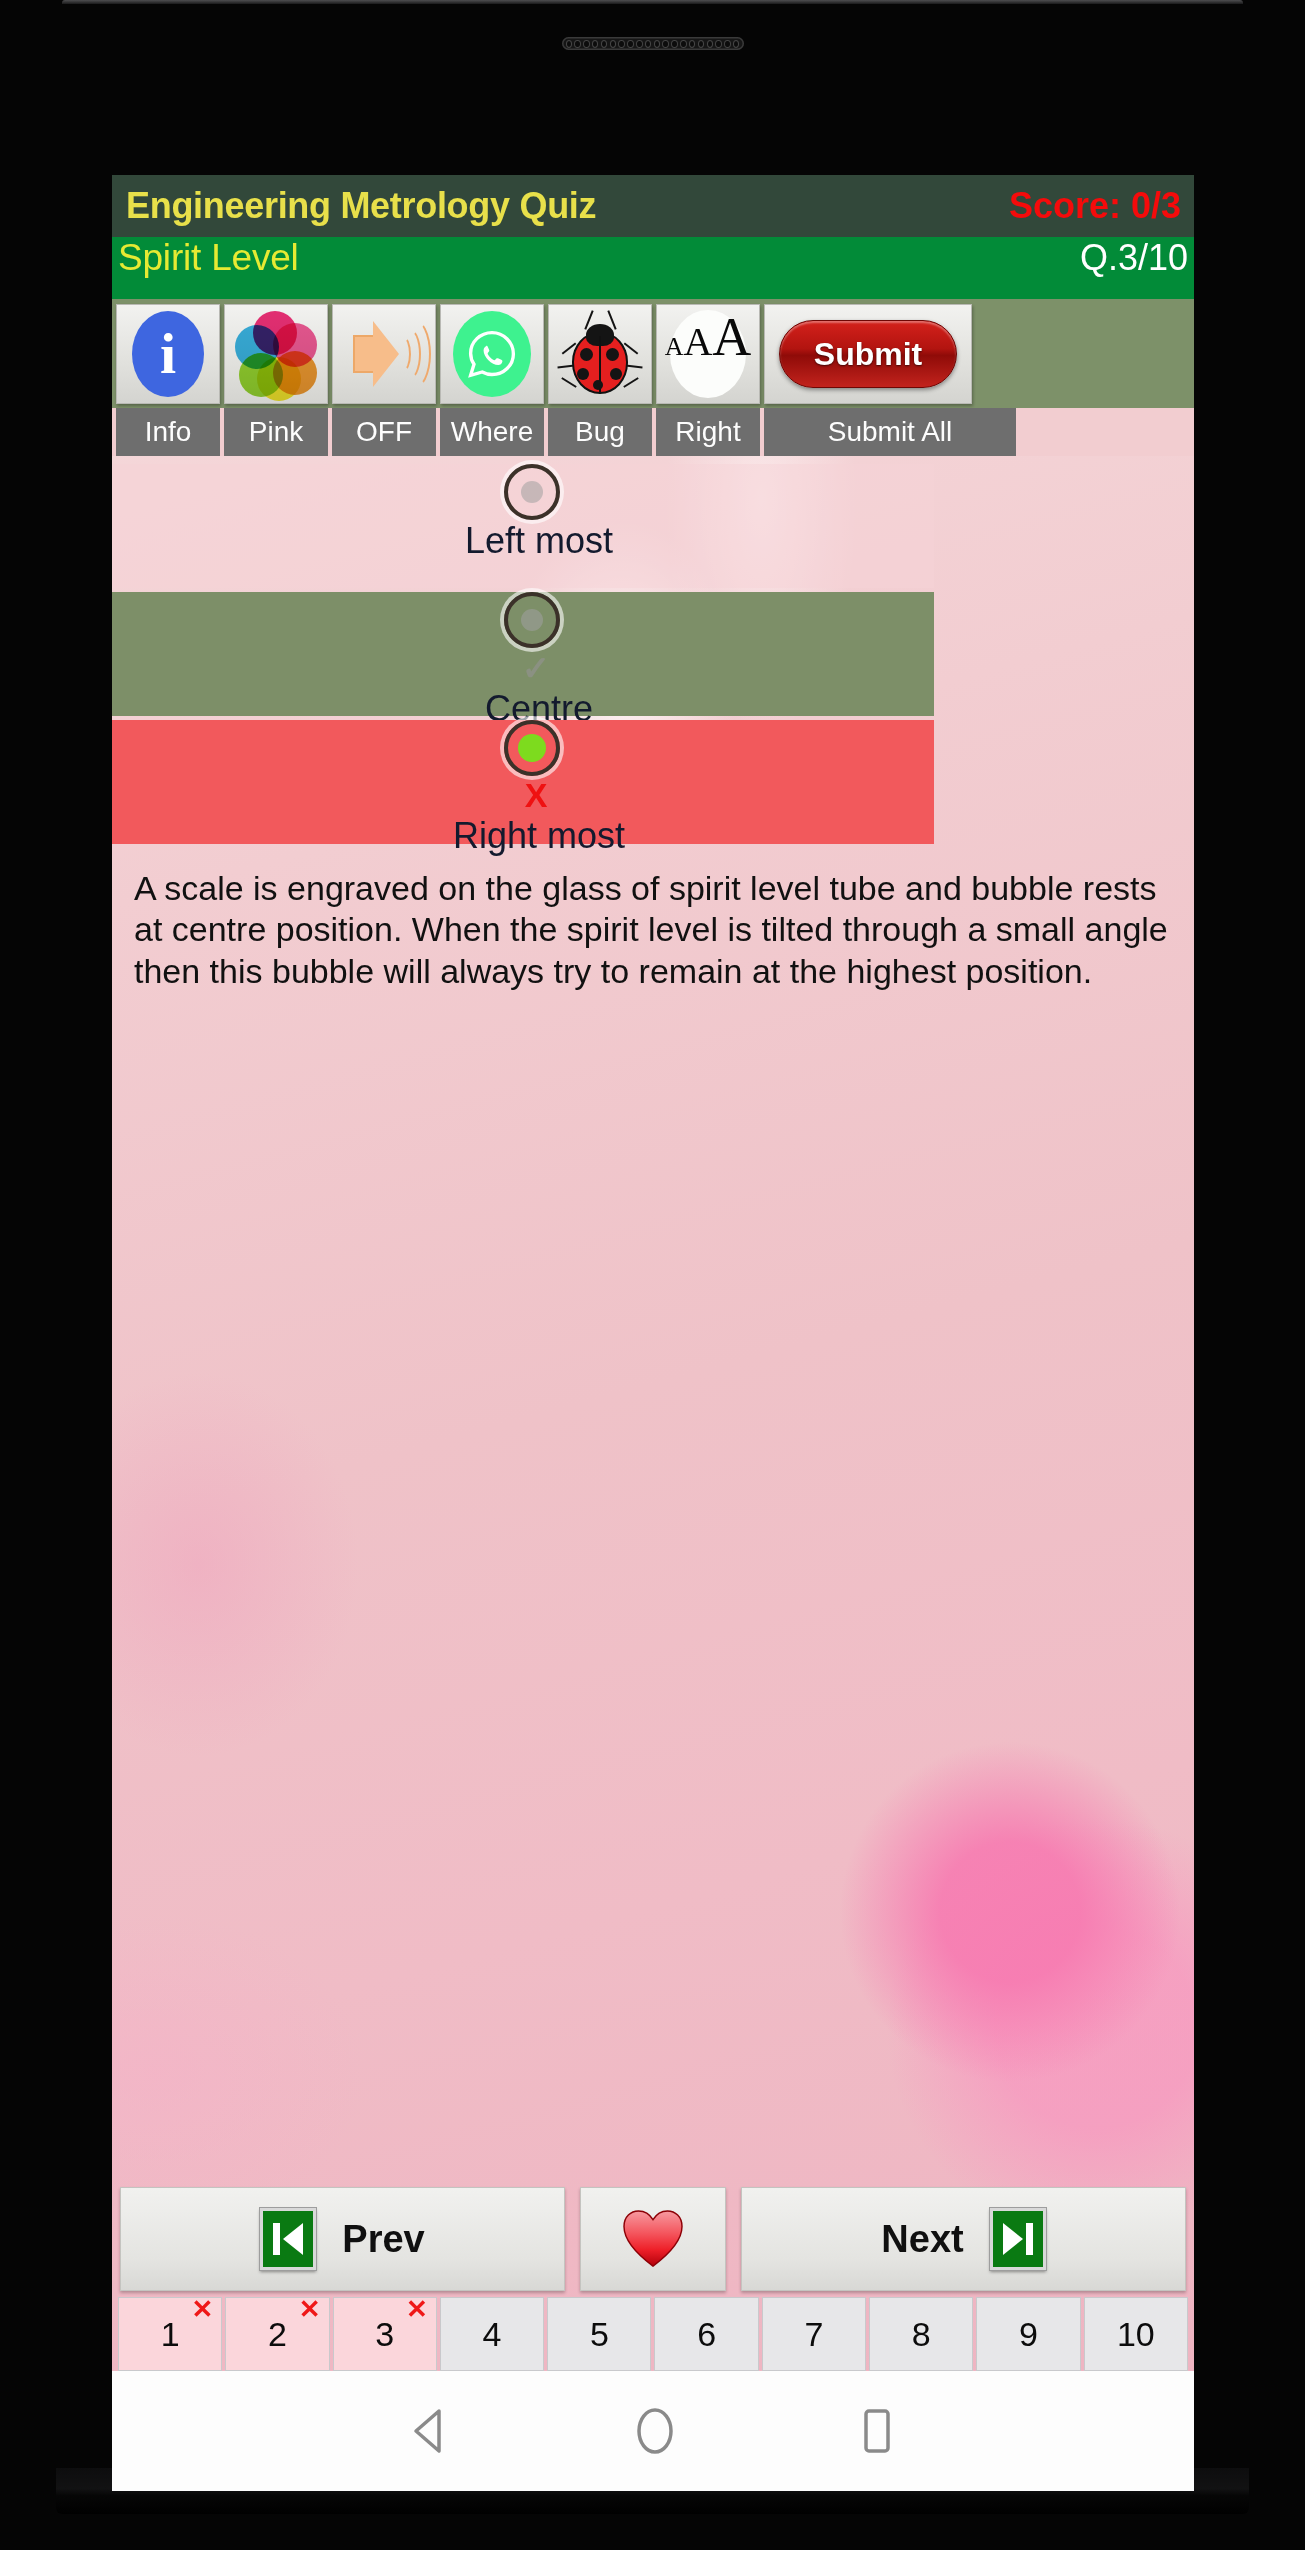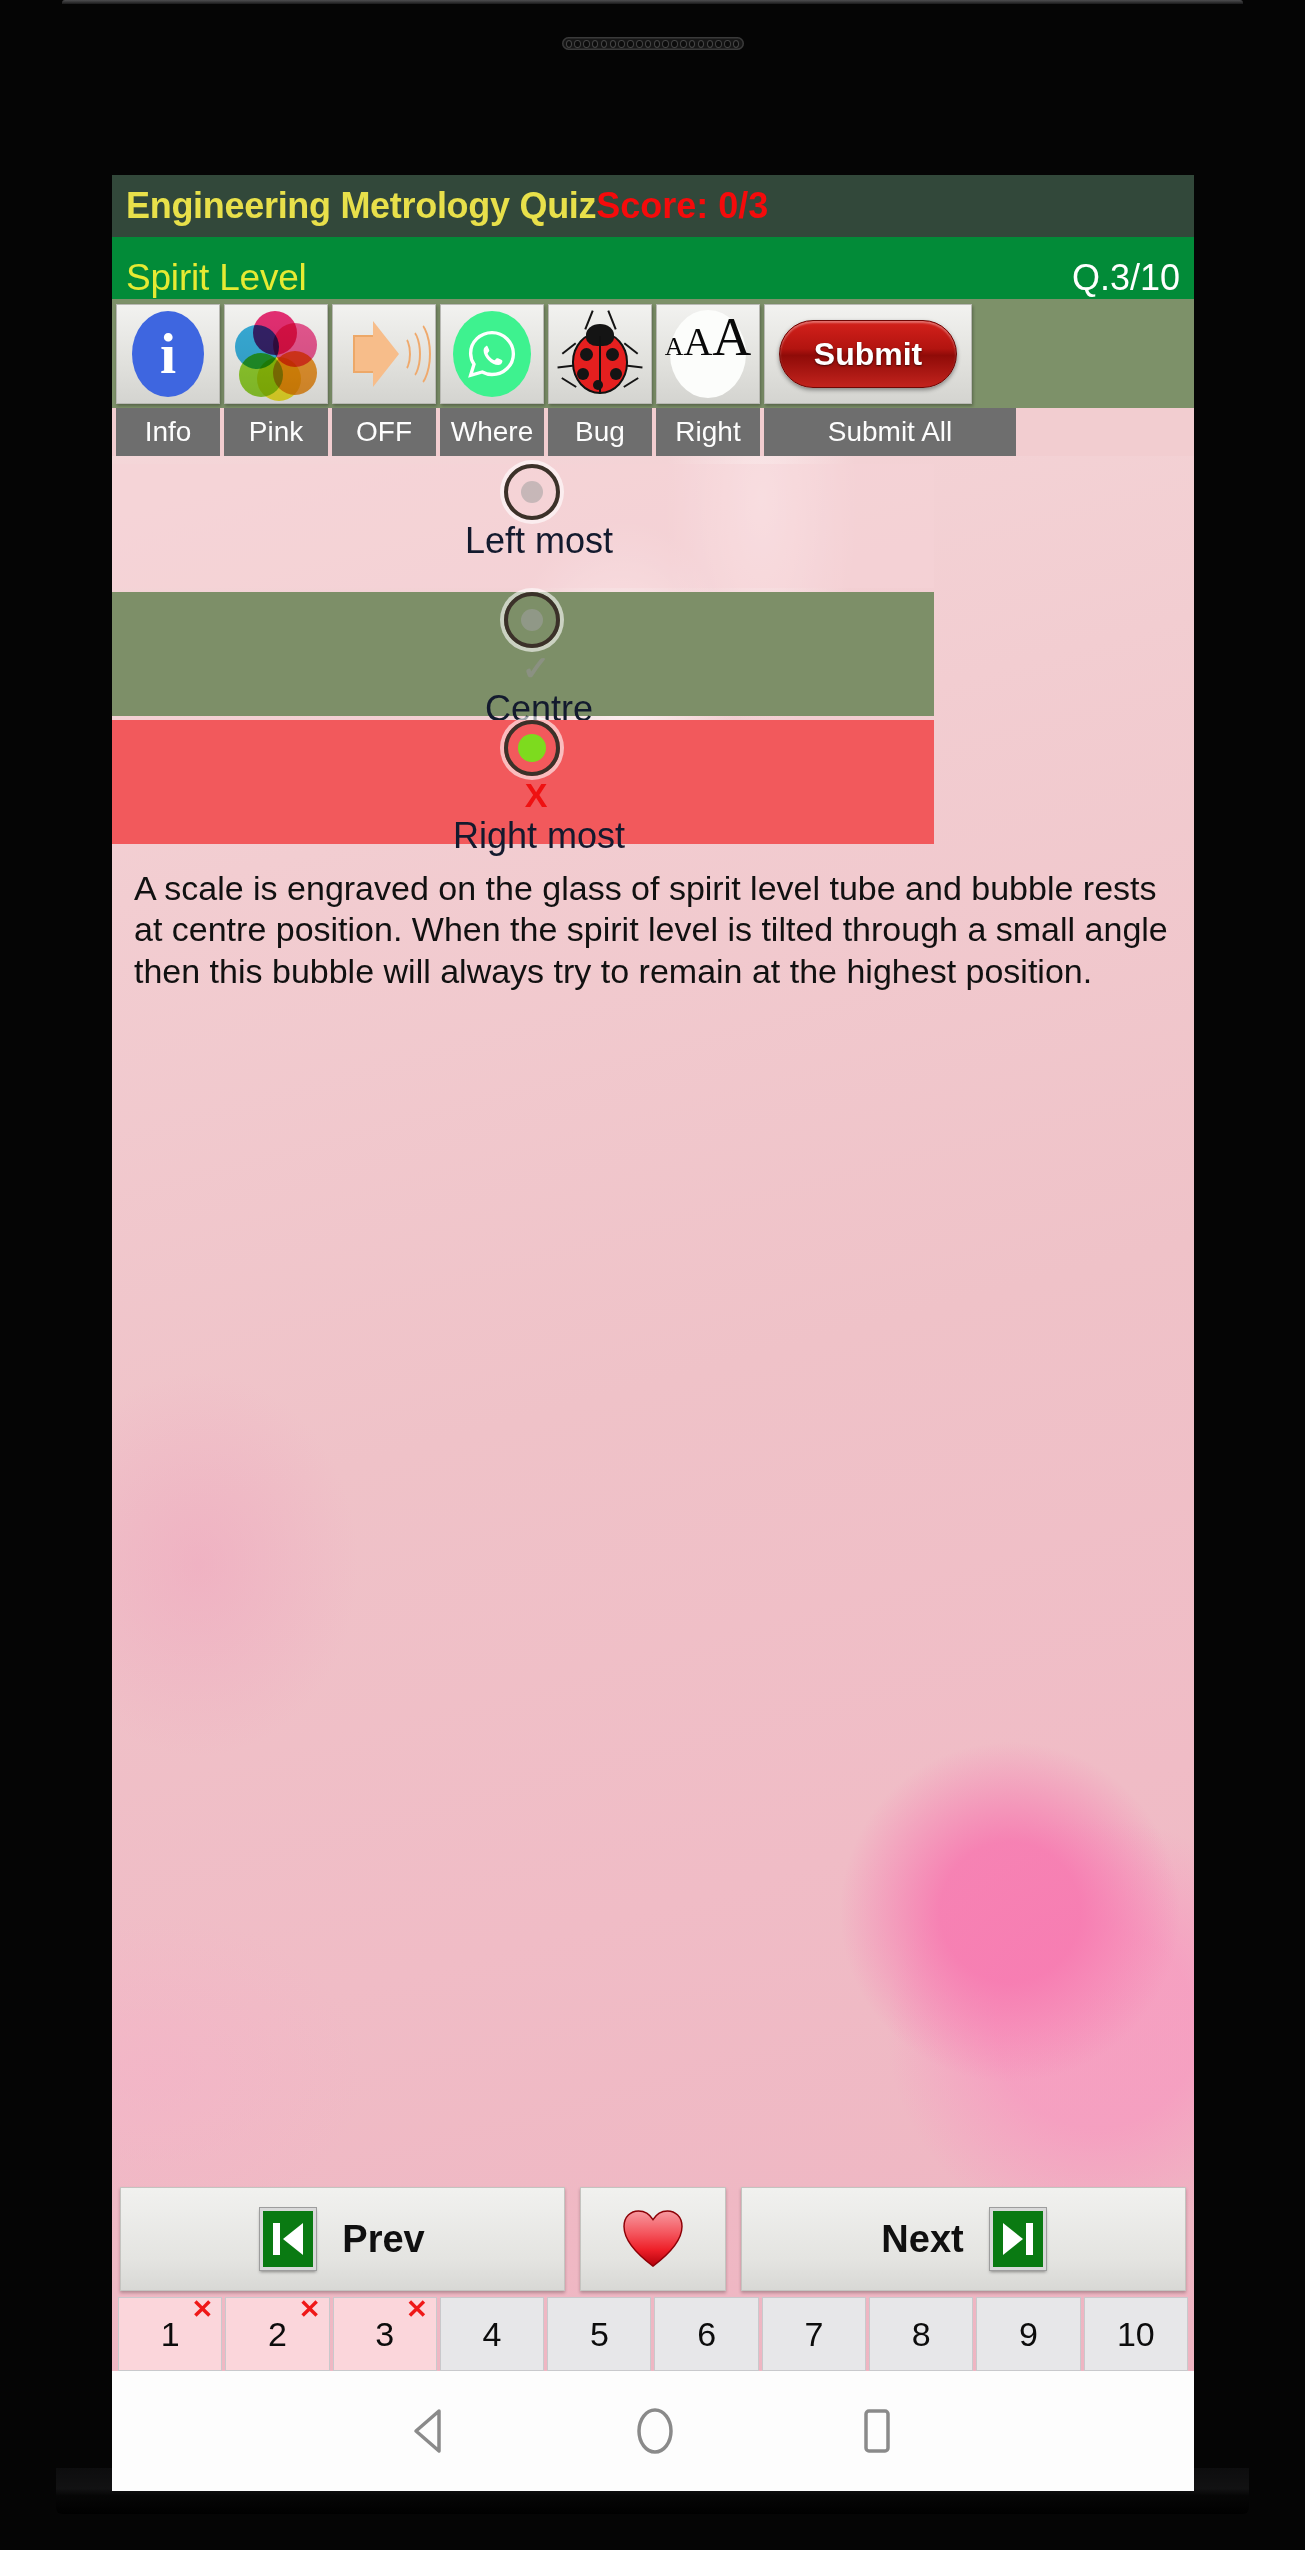--- a/index.html
+++ b/index.html
@@ -60,35 +60,35 @@
       radial-gradient(ellipse 120px 300px at 60% 14%, rgba(255,246,246,0.55), rgba(255,246,246,0) 80%),
       radial-gradient(ellipse 200px 240px at 8% 60%, rgba(240,150,185,0.35), rgba(240,150,185,0) 80%),
       radial-gradient(ellipse 260px 200px at 4% 82%, rgba(246,175,200,0.45), rgba(246,175,200,0) 80%),
       linear-gradient(165deg, #f6dcdd 0%, #f2cdd1 28%, #efc2c8 52%, #f0bcc6 72%, #eeb3c1 100%);
   }
 
   
   #title-bar {
     position: relative; height: 62px;
     background: #32483a;
-    display: flex; align-items: center; 
+    display: flex; align-items: center; justify-content: space-between;
     padding: 0 13px 0 14px;
   }
   #app-title {
     color: #e8e04a; font-size: 36px; font-weight: bold;
     letter-spacing: -0.3px; white-space: nowrap;
   }
   #score-text {
     color: #f50b0b; font-size: 36px; font-weight: bold; white-space: nowrap;
   }
   #topic-bar {
     position: relative; height: 62px;
     background: #028b38;
-    display: flex; align-items: flex-end; justify-content: space-between;
-    padding: 0 14px;
+    display: flex; align-items: flex-start; justify-content: space-between;
+    padding: 0 6px;
   }
   #topic-name {
     color: #e6ea33; font-size: 37px; font-weight: normal; letter-spacing: -0.2px;
   }
   #question-counter { color: #ffffff; font-size: 36px; }
 
   
   #toolbar {
     position: relative;
     background: #7d9169;

